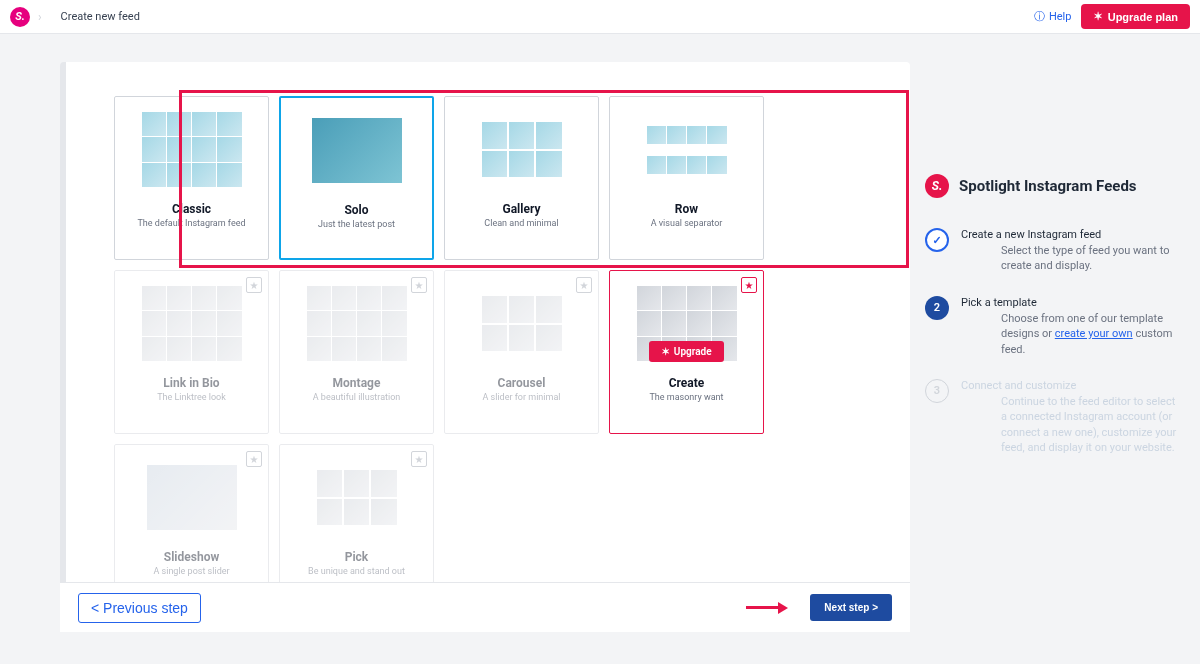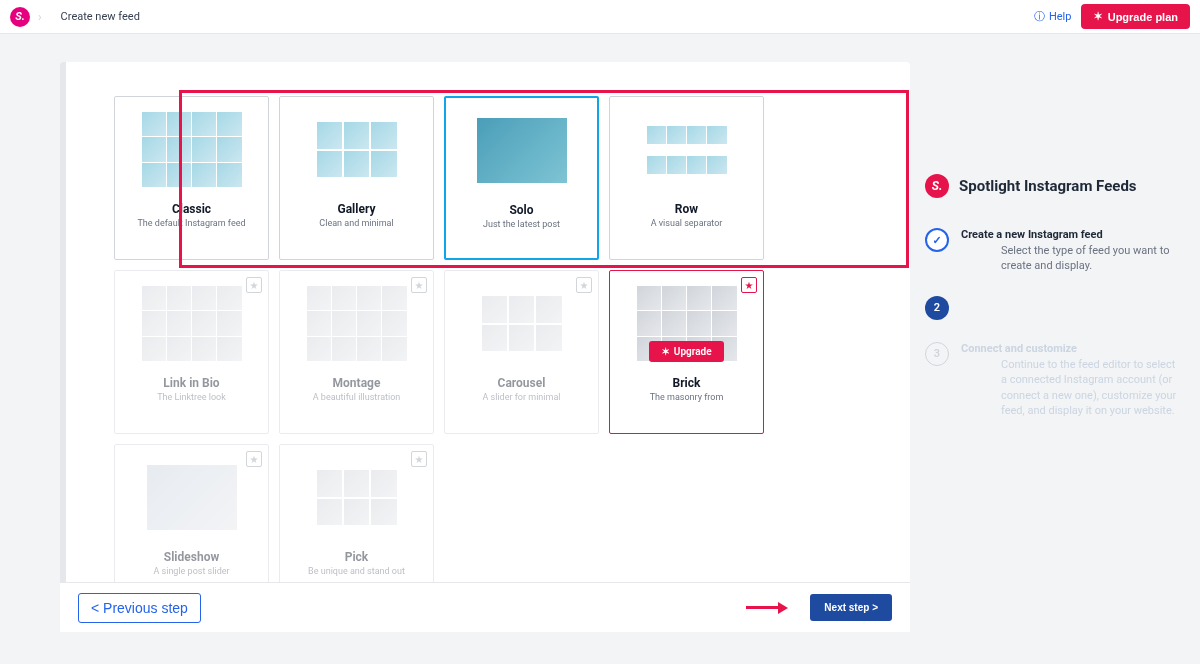--- a/index.html
+++ b/index.html
@@ -59,21 +59,21 @@
 .brand-circle { width: 24px; height: 24px; border-radius: 50%; background: #e6144a; color: #fff; display: flex; align-items: center; justify-content: center; font-size: 12px; font-weight: 700; font-style: italic; }
 .brand-title { font-size: 15px; font-weight: 700; }
 
 .steps { display: flex; flex-direction: column; gap: 22px; }
 .step { display: flex; gap: 12px; }
 .step-num { width: 24px; height: 24px; border-radius: 50%; display: flex; align-items: center; justify-content: center; font-size: 11px; font-weight: 600; flex-shrink: 0; }
 .step-num.done { border: 2px solid #2563eb; color: #2563eb; background: #fff; }
 .step-num.active { background: #1e4ba0; color: #fff; }
 .step-num.pending { border: 1px solid #d1d5db; color: #d1d5db; }
 .step-body { font-size: 11px; }
-.step-title { font-weight: 700; margin-bottom: 2px; }
+.step-title { font-weight: 400; margin-bottom: 2px; }
 .step-desc { color: #6b7280; line-height: 1.4; margin-left: 40px; }
 .step-desc.faded { color: #cbd5e1; }
 .step-desc a { color: #2563eb; text-decoration: underline; }
 
 .arrow-annotation { display: flex; align-items: center; }
 .arrow-line { width: 32px; height: 3px; background: #e6144a; }
 .arrow-head { width: 0; height: 0; border-top: 6px solid transparent; border-bottom: 6px solid transparent; border-left: 10px solid #e6144a; }
 </style>
 </head>
 <body>
@@ -114,40 +114,40 @@
                 <div></div>
                 <div></div>
                 <div></div>
                 <div></div>
                 <div></div>
               </div>
             </div>
             <div class="card-title">Classic</div>
             <div class="card-subtitle">The default Instagram feed</div>
           </div>
+          <div class="template-card selected">
+            <div class="preview-box">
+              <div class="preview-solo"></div>
+            </div>
+            <div class="card-title">Solo</div>
+            <div class="card-subtitle">Just the latest post</div>
+          </div>
           <div class="template-card">
             <div class="preview-box">
               <div class="preview-grid3">
                 <div></div>
                 <div></div>
                 <div></div>
                 <div></div>
                 <div></div>
                 <div></div>
               </div>
             </div>
             <div class="card-title">Gallery</div>
             <div class="card-subtitle">Clean and minimal</div>
-          </div>
-          <div class="template-card selected">
-            <div class="preview-box">
-              <div class="preview-solo"></div>
-            </div>
-            <div class="card-title">Solo</div>
-            <div class="card-subtitle">Just the latest post</div>
           </div>
           <div class="template-card">
             <div class="preview-box">
               <div class="preview-rows">
                 <div class="preview-row">
                   <div></div>
                   <div></div>
                   <div></div>
                   <div></div>
                 </div>
@@ -234,22 +234,22 @@
                 <div></div>
                 <div></div>
                 <div></div>
                 <div></div>
               </div>
             </div>
             <div class="upgrade-pill">
               <span>✶</span>
               <span>Upgrade</span>
             </div>
-            <div class="card-title">Brick</div>
-            <div class="card-subtitle">The masonry from</div>
+            <div class="card-title">Create</div>
+            <div class="card-subtitle">The masonry want</div>
           </div>
           <div class="template-card faded">
             <div class="star-badge ">★</div>
             <div class="preview-box">
               <div class="preview-solo gray"></div>
             </div>
             <div class="card-title">Slideshow</div>
             <div class="card-subtitle">A single post slider</div>
           </div>
           <div class="template-card faded">
@@ -289,20 +289,24 @@
     <div class="steps">
       <div class="step">
         <div class="step-num done">✓</div>
         <div class="step-body">
           <div class="step-title">Create a new Instagram feed</div>
           <div class="step-desc">Select the type of feed you want to create and display.</div>
         </div>
       </div>
       <div class="step">
         <div class="step-num active">2</div>
+        <div class="step-body">
+          <div class="step-title">Pick a template</div>
+          <div class="step-desc"><span>Choose from one of our template designs or </span><a>create your own</a><span> custom feed.</span></div>
+        </div>
       </div>
       <div class="step">
         <div class="step-num pending">3</div>
         <div class="step-body">
           <div class="step-title" style="color:#cbd5e1">Connect and customize</div>
           <div class="step-desc faded">Continue to the feed editor to select a connected Instagram account (or connect a new one), customize your feed, and display it on your website.</div>
         </div>
       </div>
     </div>
   </div>

